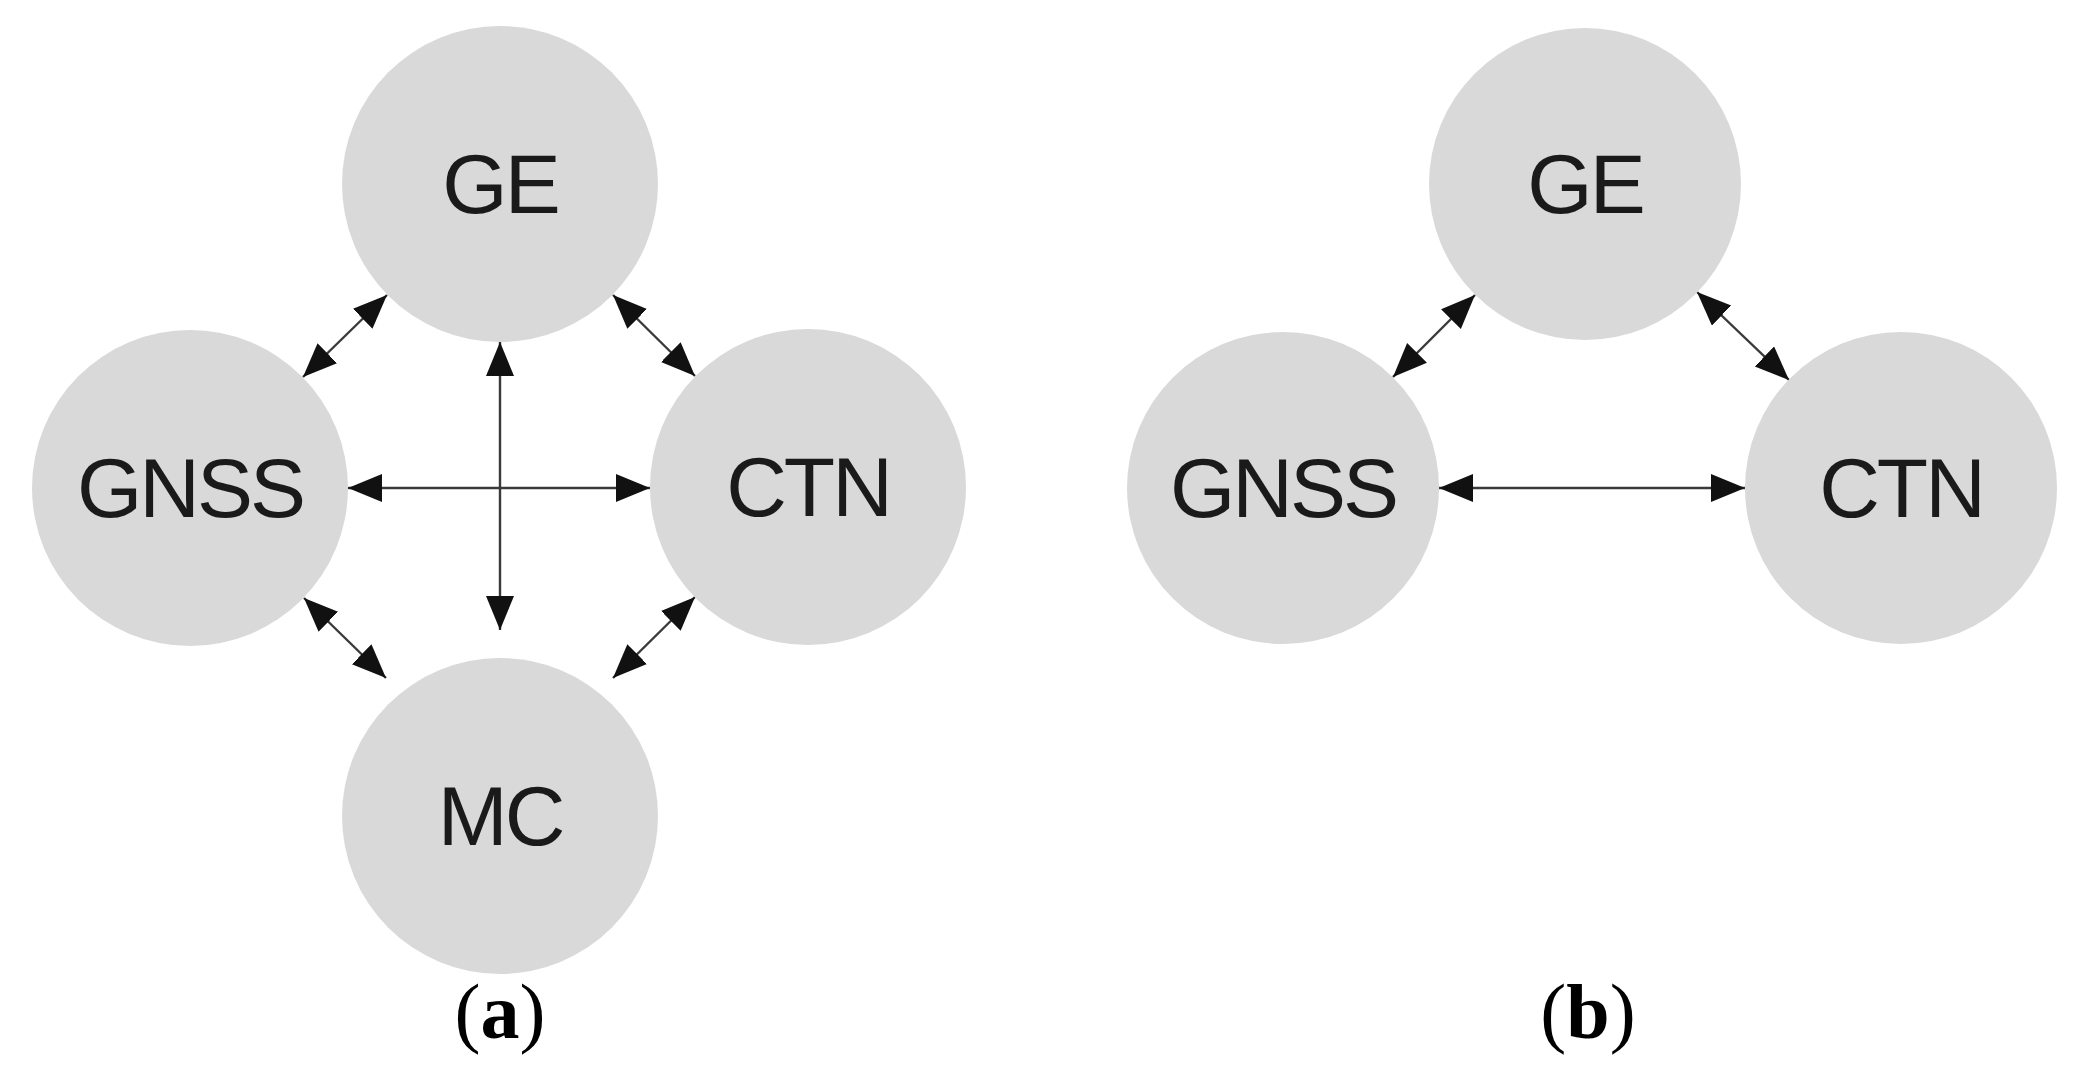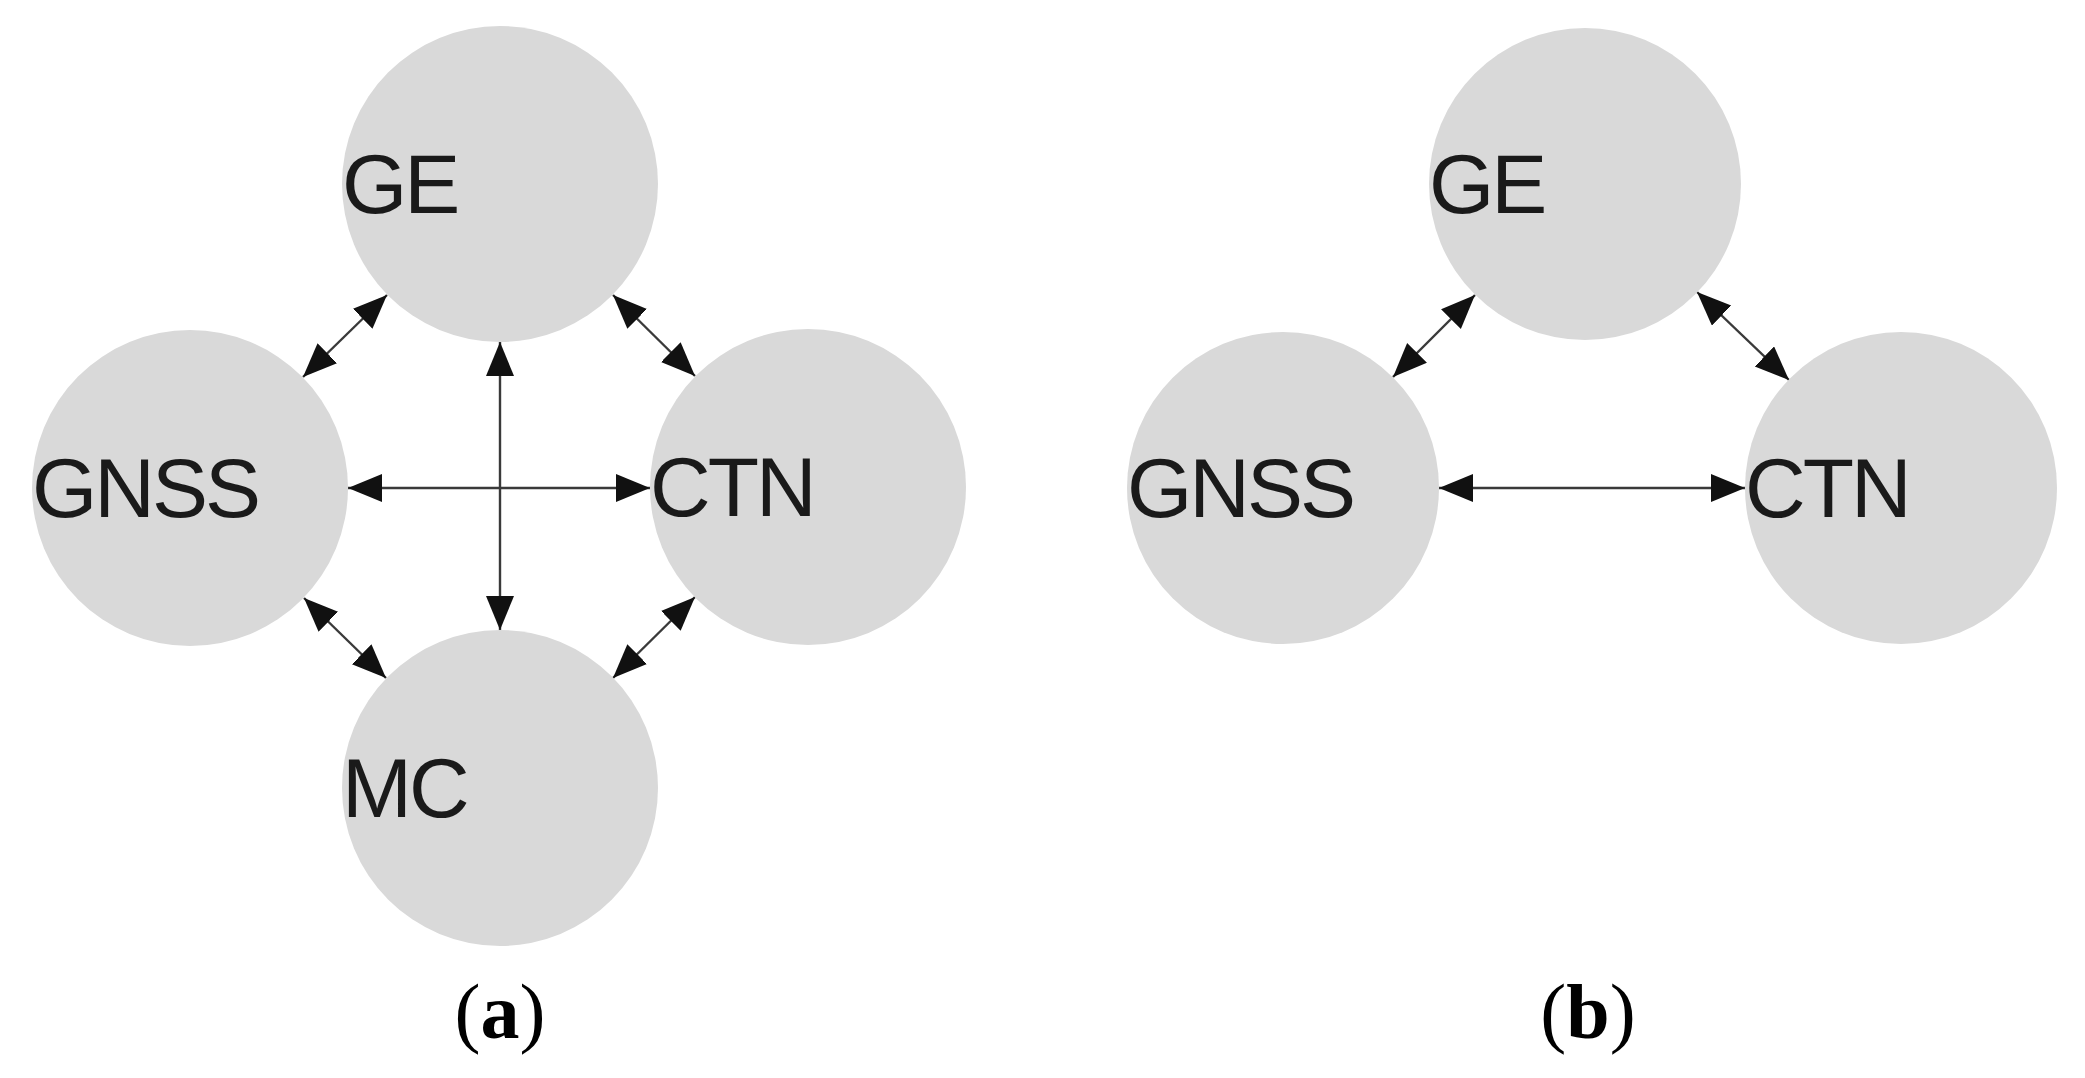--- a/index.html
+++ b/index.html
@@ -18,34 +18,34 @@
     height: 1078px;
     background: var(--background);
     font-family: "Liberation Sans", sans-serif;
   }
   .node {
     position: absolute;
     border-radius: 50%;
     background: var(--node-fill);
     display: flex;
     align-items: center;
-    justify-content: flex-start;
+    justify-content: center;
   }
   .node-label {
     font-size: 84px;
     letter-spacing: -3px;
     color: var(--label);
     line-height: 1;
     user-select: none;
   }
   
   .a-ge   { left: 342px;  top: 26px;  width: 316px; height: 316px; }
   .a-gnss { left: 32px;   top: 330px; width: 316px; height: 316px; }
   .a-ctn  { left: 650px;  top: 329px; width: 316px; height: 316px; }
-  .a-mc   { left: 342px;  top: 630px; width: 316px; height: 316px; }
+  .a-mc   { left: 342px;  top: 658px; width: 316px; height: 316px; }
   
   .b-ge   { left: 1429px; top: 28px;  width: 312px; height: 312px; }
   .b-gnss { left: 1127px; top: 332px; width: 312px; height: 312px; }
   .b-ctn  { left: 1745px; top: 332px; width: 312px; height: 312px; }
 
   .edges-layer {
     position: absolute;
     inset: 0;
     width: 2085px;
     height: 1078px;

